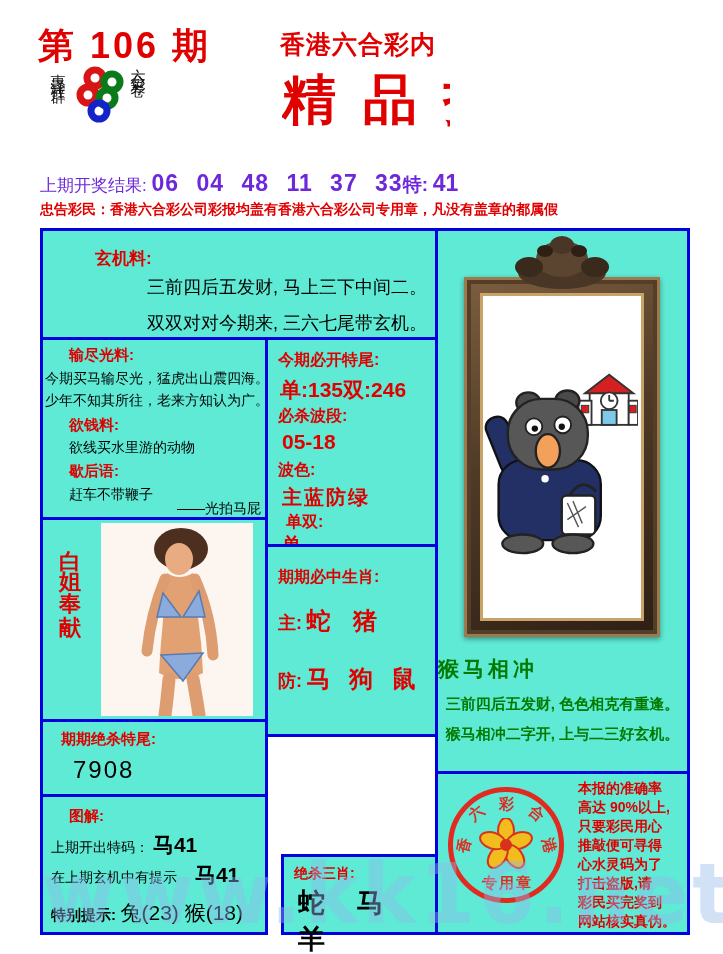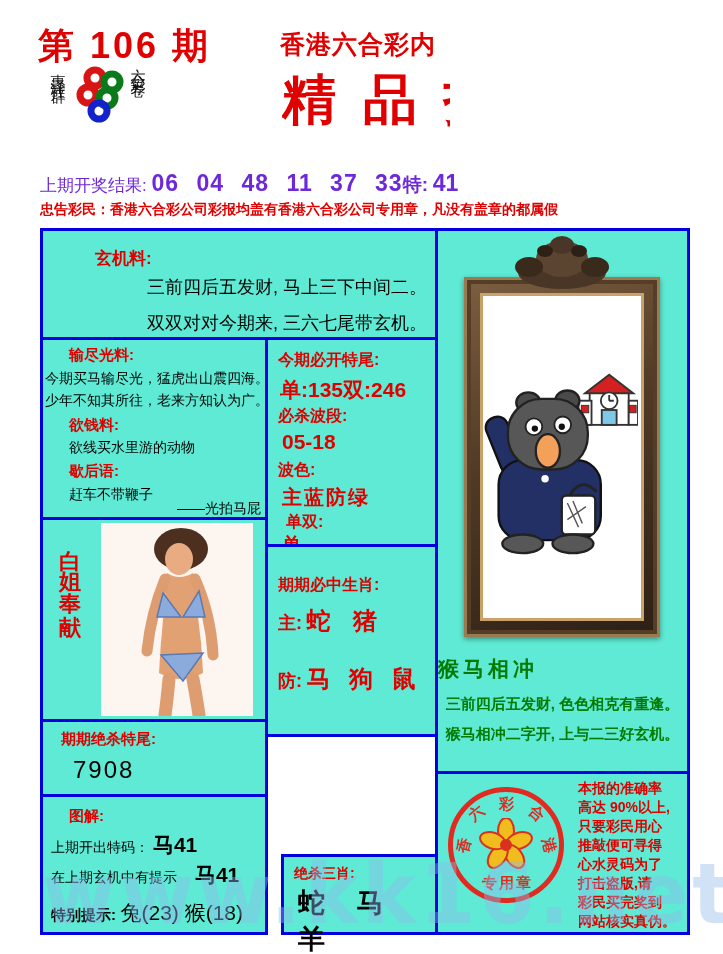--- a/index.html
+++ b/index.html
@@ -111,21 +111,21 @@
     <div class="abs lbl nowrap" style="left:12px;top:36px;font-size:21px;width:156px;">单:135双:246</div>
     <div class="abs lbl" style="left:10px;top:66px;font-size:16px;">必杀波段:</div>
     <div class="abs lbl" style="left:14px;top:90px;font-size:21px;">05-18</div>
     <div class="abs lbl" style="left:10px;top:120px;font-size:16px;">波色:</div>
     <div class="abs lbl" style="left:14px;top:144px;font-size:20px;letter-spacing:2px;">主蓝防绿</div>
     <div class="abs lbl" style="left:10px;top:172px;font-size:16px;margin-left:8px;">单双:</div>
     <div class="abs lbl" style="left:14px;top:192px;font-size:19px;">单</div>
   </div>
 
   <div class="box" style="left:265px;top:544px;width:173px;height:193px;">
-    <div class="abs lbl nowrap" style="left:10px;top:28px;font-size:16px;width:156px;">期期必中生肖:</div>
+    <div class="abs lbl nowrap" style="left:10px;top:20px;font-size:16px;width:156px;">期期必中生肖:</div>
     <div class="abs nowrap" style="left:10px;top:58px;width:156px;">
       <span class="lbl" style="font-size:18px;">主:</span>
       <span class="lbl" style="font-size:24px;letter-spacing:8px;">蛇 猪</span>
     </div>
     <div class="abs nowrap" style="left:10px;top:116px;width:160px;">
       <span class="lbl" style="font-size:18px;">防:</span>
       <span class="lbl" style="font-size:24px;letter-spacing:6px;">马 狗 鼠</span>
     </div>
   </div>
 

